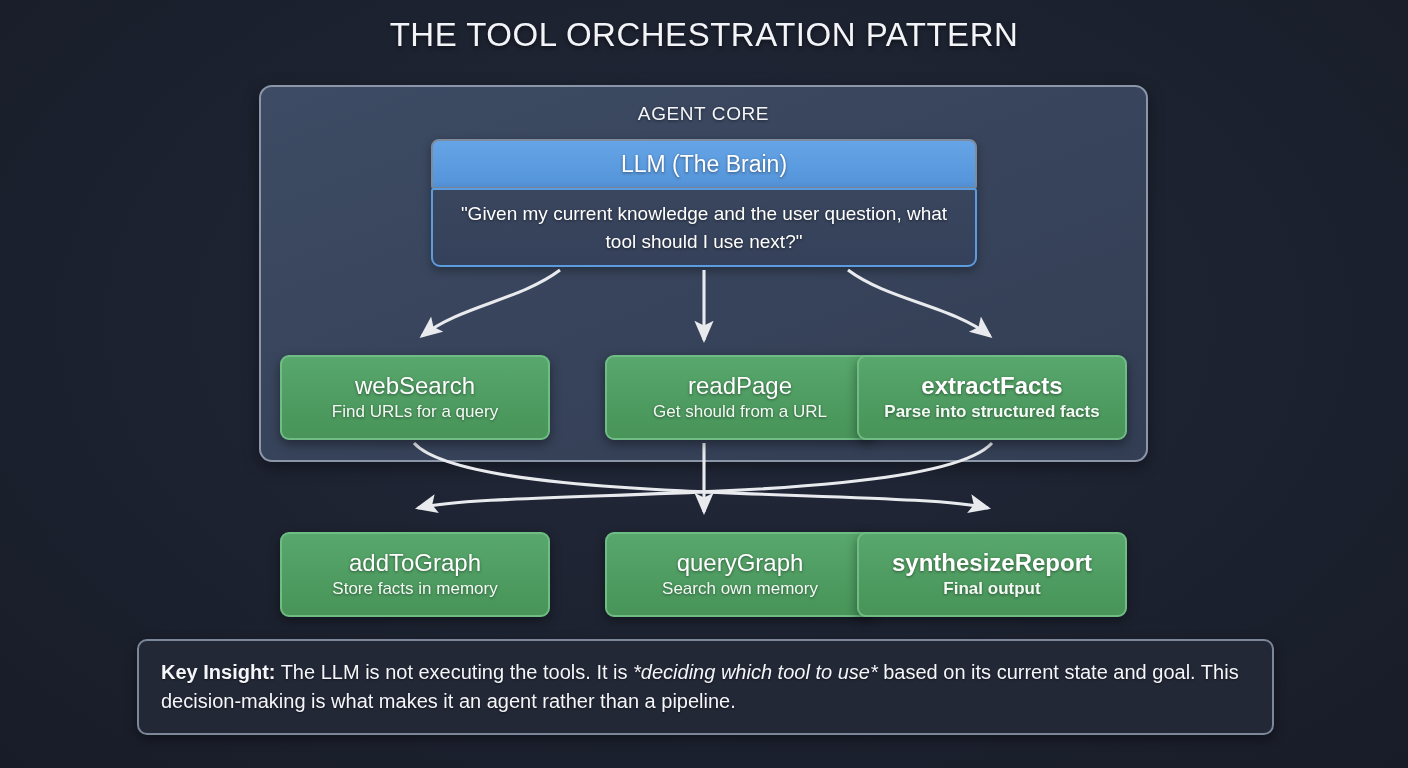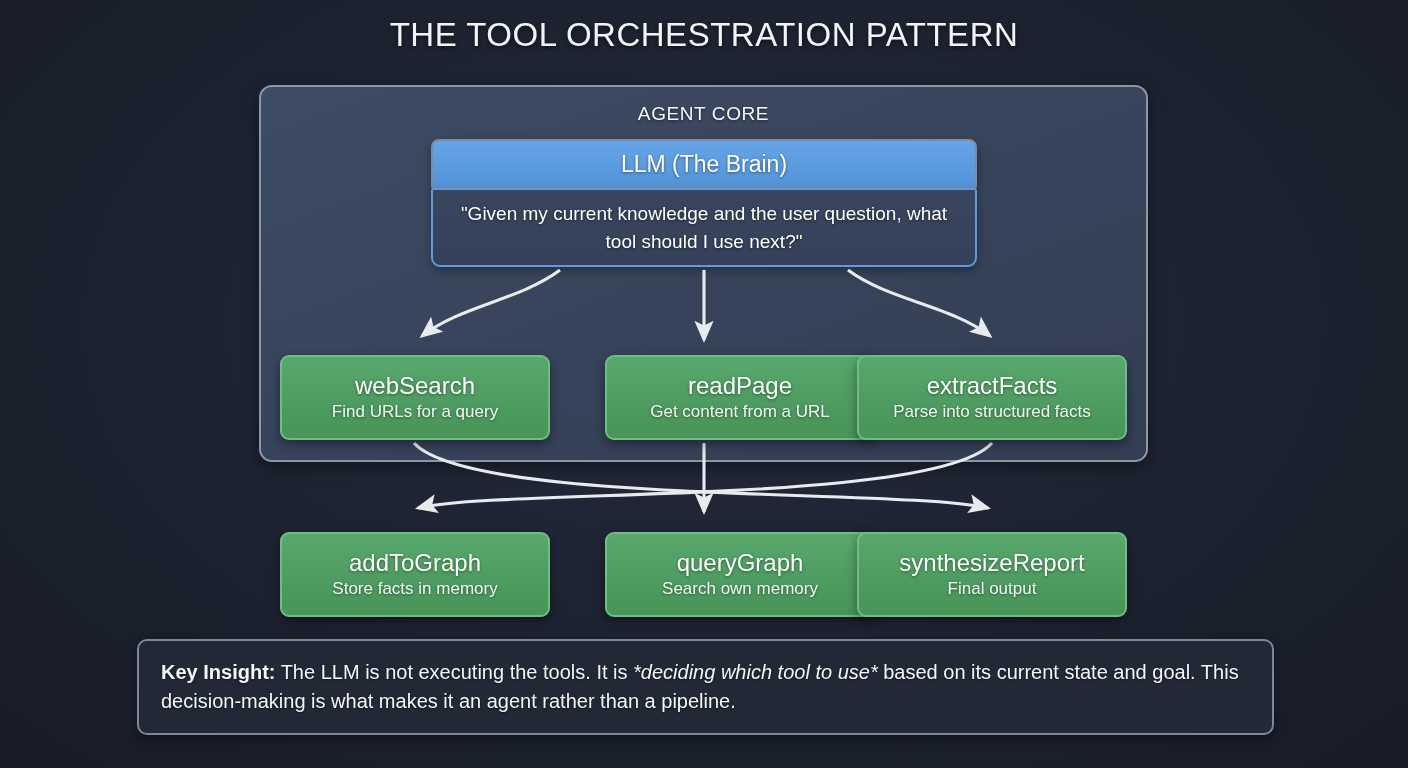--- a/index.html
+++ b/index.html
@@ -131,21 +131,21 @@
     color: #f3faf4;
     line-height: 1.2;
     margin-top: 2px;
     text-shadow: 0 1px 3px rgba(0,0,0,.45);
     white-space: nowrap;
   }
   .row1 { top: 355px; }
   .row2 { top: 532px; }
   .col1 { left: 280px; }
   .col2 { left: 569px; margin-left: 36px; }
-  .col3 { left: 857px; }
+  .col3 { left: 857px; font-weight: bold; }
   
   #arrows {
     position: absolute;
     left: 0;
     top: 0;
     width: 1408px;
     height: 768px;
     pointer-events: none;
   }
   
@@ -208,21 +208,21 @@
       <path d="M 992,443 C 936,505 506,488 418,508"></path>
     </g>
   </svg>
 
   <div class="tool row1 col1">
     <div class="tool-name">webSearch</div>
     <div class="tool-desc">Find URLs for a query</div>
   </div>
   <div class="tool row1 col2">
     <div class="tool-name">readPage</div>
-    <div class="tool-desc">Get content from a URL</div>
+    <div class="tool-desc">Get should from a URL</div>
   </div>
   <div class="tool row1 col3">
     <div class="tool-name">extractFacts</div>
     <div class="tool-desc">Parse into structured facts</div>
   </div>
 
   <div class="tool row2 col1">
     <div class="tool-name">addToGraph</div>
     <div class="tool-desc">Store facts in memory</div>
   </div>

